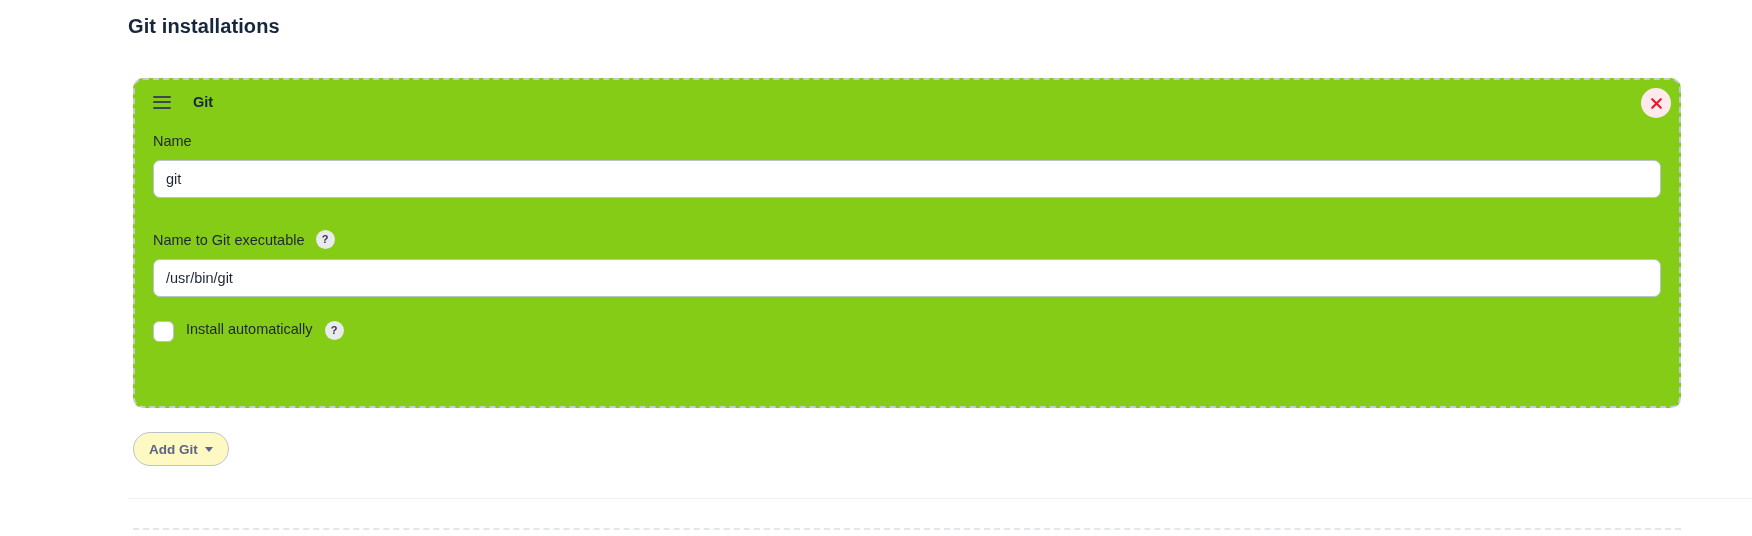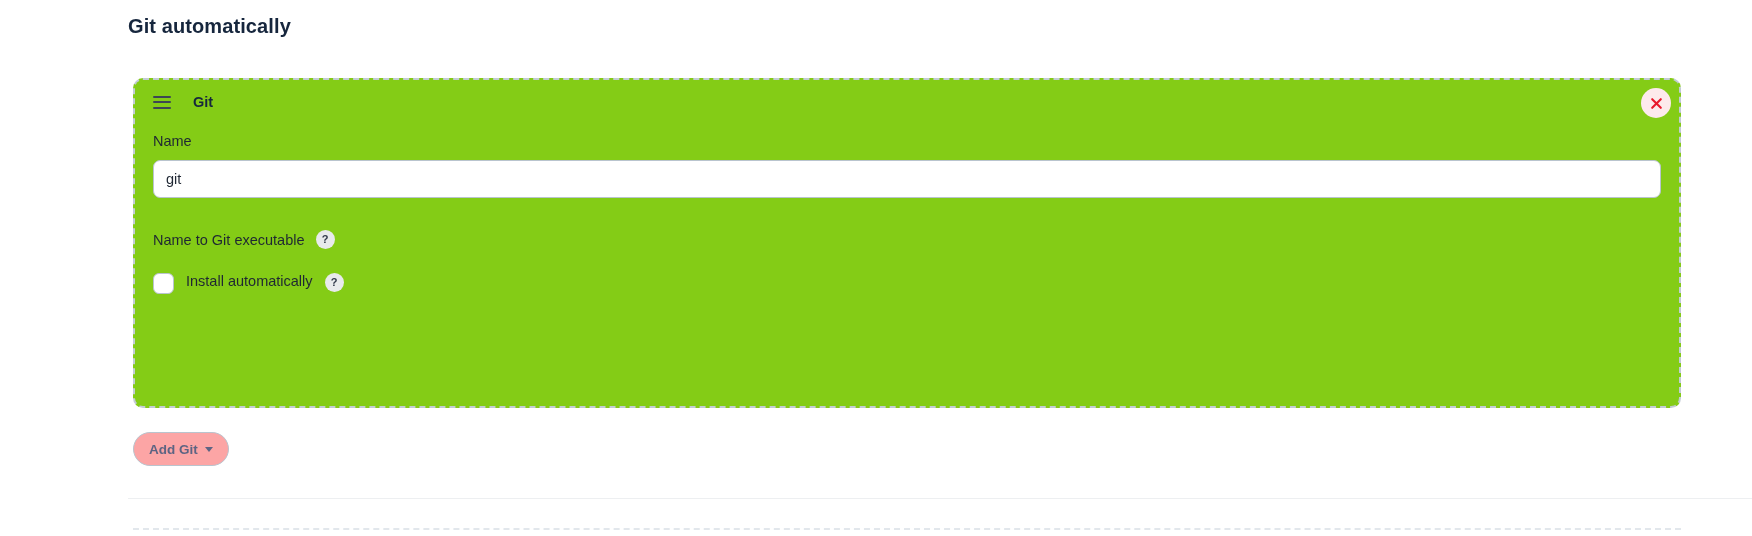--- a/index.html
+++ b/index.html
@@ -169,21 +169,21 @@
   
   .add-button {
     position: absolute;
     left: 133px;
     top: 432px;
     height: 34px;
     padding: 0 15px;
     display: inline-flex;
     align-items: center;
     gap: 7px;
-    background: #fca5a5;
+    background: #fef9c3;
     border: 1.5px solid #b9c4ce;
     border-radius: 17px;
     font-family: "Liberation Sans", sans-serif;
     font-size: 13.5px;
     font-weight: bold;
     color: #5d6483;
     cursor: pointer;
   }
   .caret {
     width: 0; height: 0;
@@ -209,21 +209,21 @@
     height: 8px;
     border-top: 2px dashed #e2e7ec;
     box-sizing: border-box;
   }
 </style>
 </head>
 <body>
 
 <div class="page">
 
-  <div class="section-title">Git automatically</div>
+  <div class="section-title">Git installations</div>
 
   <div class="tool-card">
 
     <div class="card-header">
       <span class="drag-handle">
         <i></i>
           <i></i>
           <i></i>
       </span>
       <span class="card-title">Git</span>
@@ -241,20 +241,21 @@
         <span>Name</span>
       </div>
       <input class="text-input" type="text" value="git" style="">
 
       <div class="gap-lg"></div>
 
       <div class="field-label">
         <span>Name to Git executable</span>
         <span class="help-badge">?</span>
       </div>
+      <input class="text-input" type="text" value="/usr/bin/git" style="">
 
       <div class="gap-md"></div>
 
       <div class="checkbox-row">
         <span class="checkbox-box"></span>
         <span class="checkbox-label">Install automatically</span>
         <span class="help-badge">?</span>
       </div>
 
     </div>

